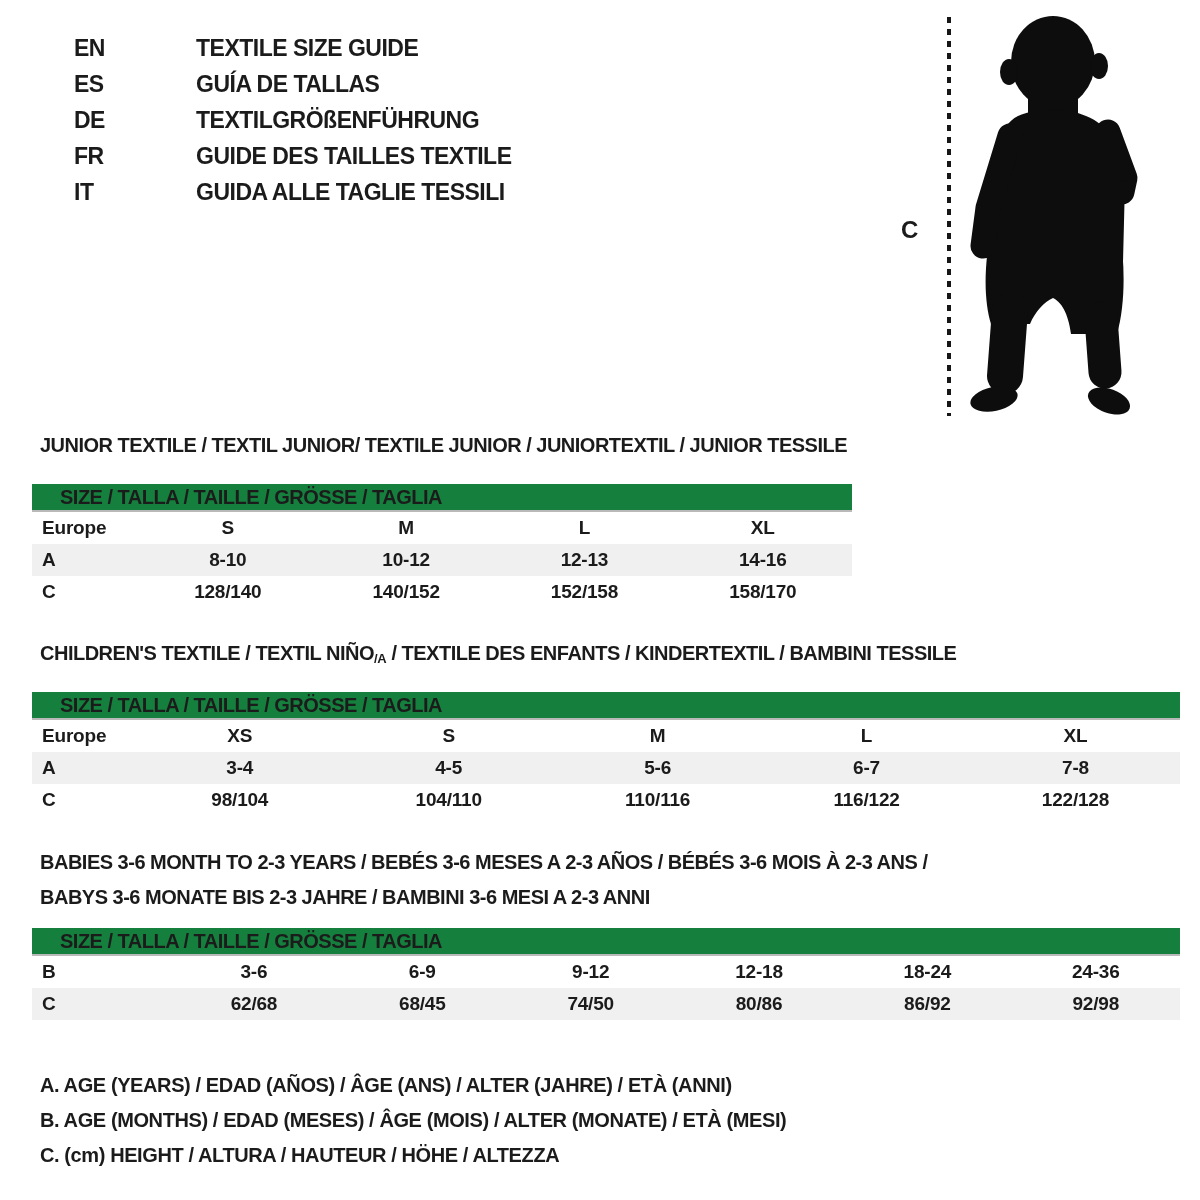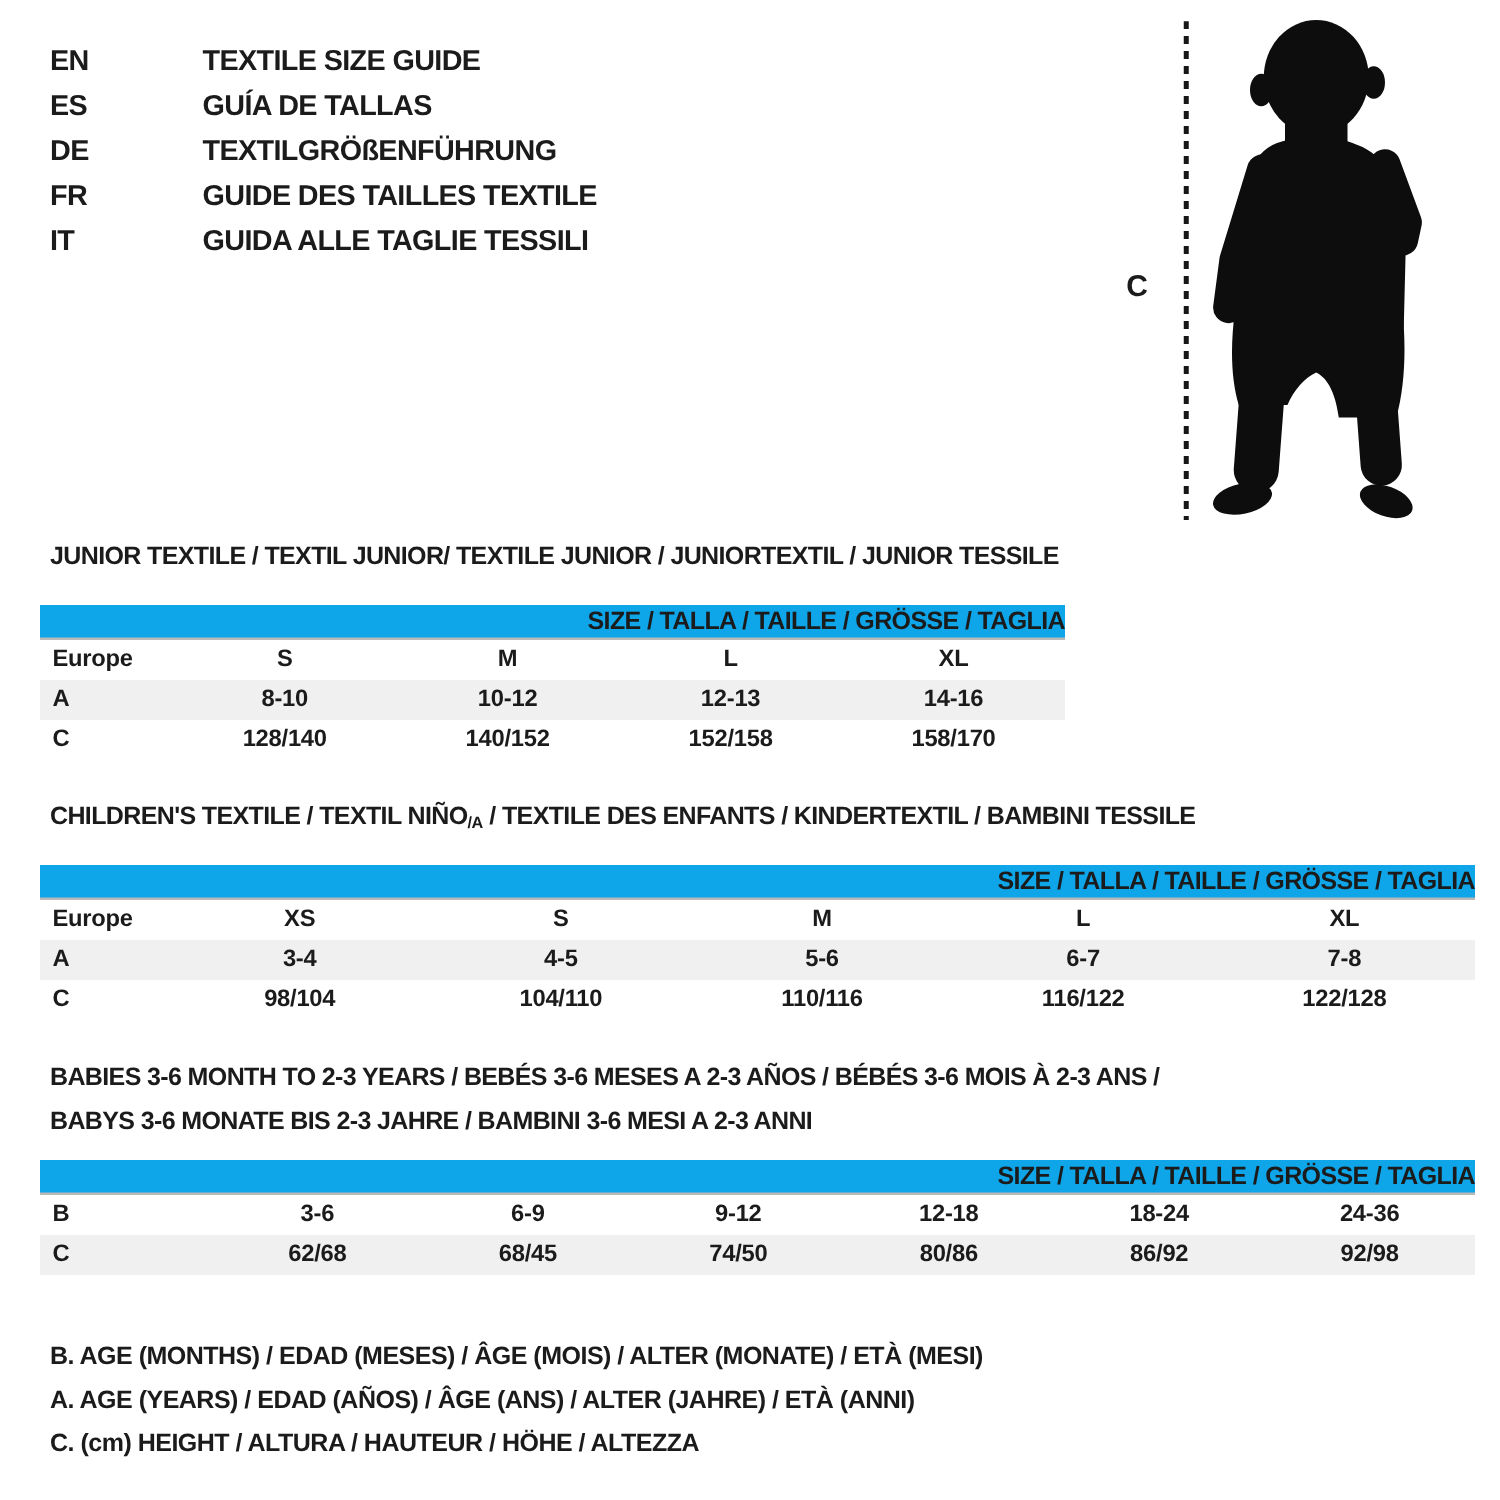--- a/index.html
+++ b/index.html
@@ -5,45 +5,44 @@
   * { margin:0; padding:0; box-sizing:border-box; }
   html,body { background:#ffffff; }
   .page {
     position:relative; width:1200px; height:1200px; background:#ffffff;
     font-family:"Liberation Sans", sans-serif; font-weight:bold; color:#1b1b1b;
     overflow:hidden;
   }
   
   .lang-block { position:absolute; left:40px; top:30px; }
   .lang-row { display:flex; height:36px; align-items:center; font-size:23px; letter-spacing:-0.5px; }
-  .lang-code { width:78px; flex:none; }
+  .lang-code { width:78px; flex:none;margin-left:34px; }
   .lang-title { white-space:nowrap;margin-left:44px; }
 
   
   .dash-line {
     position:absolute; left:947px; top:17px; width:4px; height:399px;
     background:repeating-linear-gradient(to bottom, #161616 0 6px, transparent 6px 12px);
   }
   .c-label { position:absolute; left:901px; top:216px; font-size:24px; }
   .toddler { position:absolute; left:958px; top:10px; }
 
   
   .section-title { position:absolute; font-size:20px; letter-spacing:-0.5px; white-space:nowrap; }
   .title-junior   { left:40px; top:434px; }
   .title-children { left:40px; top:642px; }
   .title-babies   { left:40px; top:845px; line-height:35px; }
   .title-sub { font-size:13px; vertical-align:-3px; letter-spacing:-0.3px; }
 
   
   .size-table { position:absolute; left:32px; }
   .size-table .thead {
-    height:28px; background:#0ea5e9; border-bottom:2px solid #b9b9b9;
-    line-height:26px; padding-left:14px; font-size:20px; letter-spacing:-0.5px;
+    height:28px; background:#15803d; border-bottom:2px solid #b9b9b9;
+    line-height:26px; padding-left:28px; font-size:20px; letter-spacing:-0.5px;
     white-space:nowrap;
-    text-align:right;
   }
   .trow { display:flex; height:32px; align-items:center; font-size:19px; letter-spacing:-0.2px; }
   .trow.shaded { background:#f0f0f0; }
   .trow .label { padding-left:10px; text-align:left; flex:none; }
   .trow .cell  { text-align:center; flex:none; }
 
   .t-junior   { top:484px; width:820px; }
   .t-junior .label { width:13%; }
   .t-junior .cell  { width:21.75%; }
 
@@ -186,18 +185,18 @@
       <span class="cell">62/68</span>
       <span class="cell">68/45</span>
       <span class="cell">74/50</span>
       <span class="cell">80/86</span>
       <span class="cell">86/92</span>
       <span class="cell">92/98</span>
     </div>
   </div>
 
   <div class="legend">
+    <div class="legend-line">A. AGE (YEARS) / EDAD (AÑOS) / ÂGE (ANS) / ALTER (JAHRE) / ETÀ (ANNI)</div>
     <div class="legend-line">B. AGE (MONTHS) / EDAD (MESES) / ÂGE (MOIS) / ALTER (MONATE) / ETÀ (MESI)</div>
-    <div class="legend-line">A. AGE (YEARS) / EDAD (AÑOS) / ÂGE (ANS) / ALTER (JAHRE) / ETÀ (ANNI)</div>
     <div class="legend-line">C. (cm) HEIGHT / ALTURA / HAUTEUR / HÖHE / ALTEZZA</div>
   </div>
 
 </div>
 
 </body></html>

